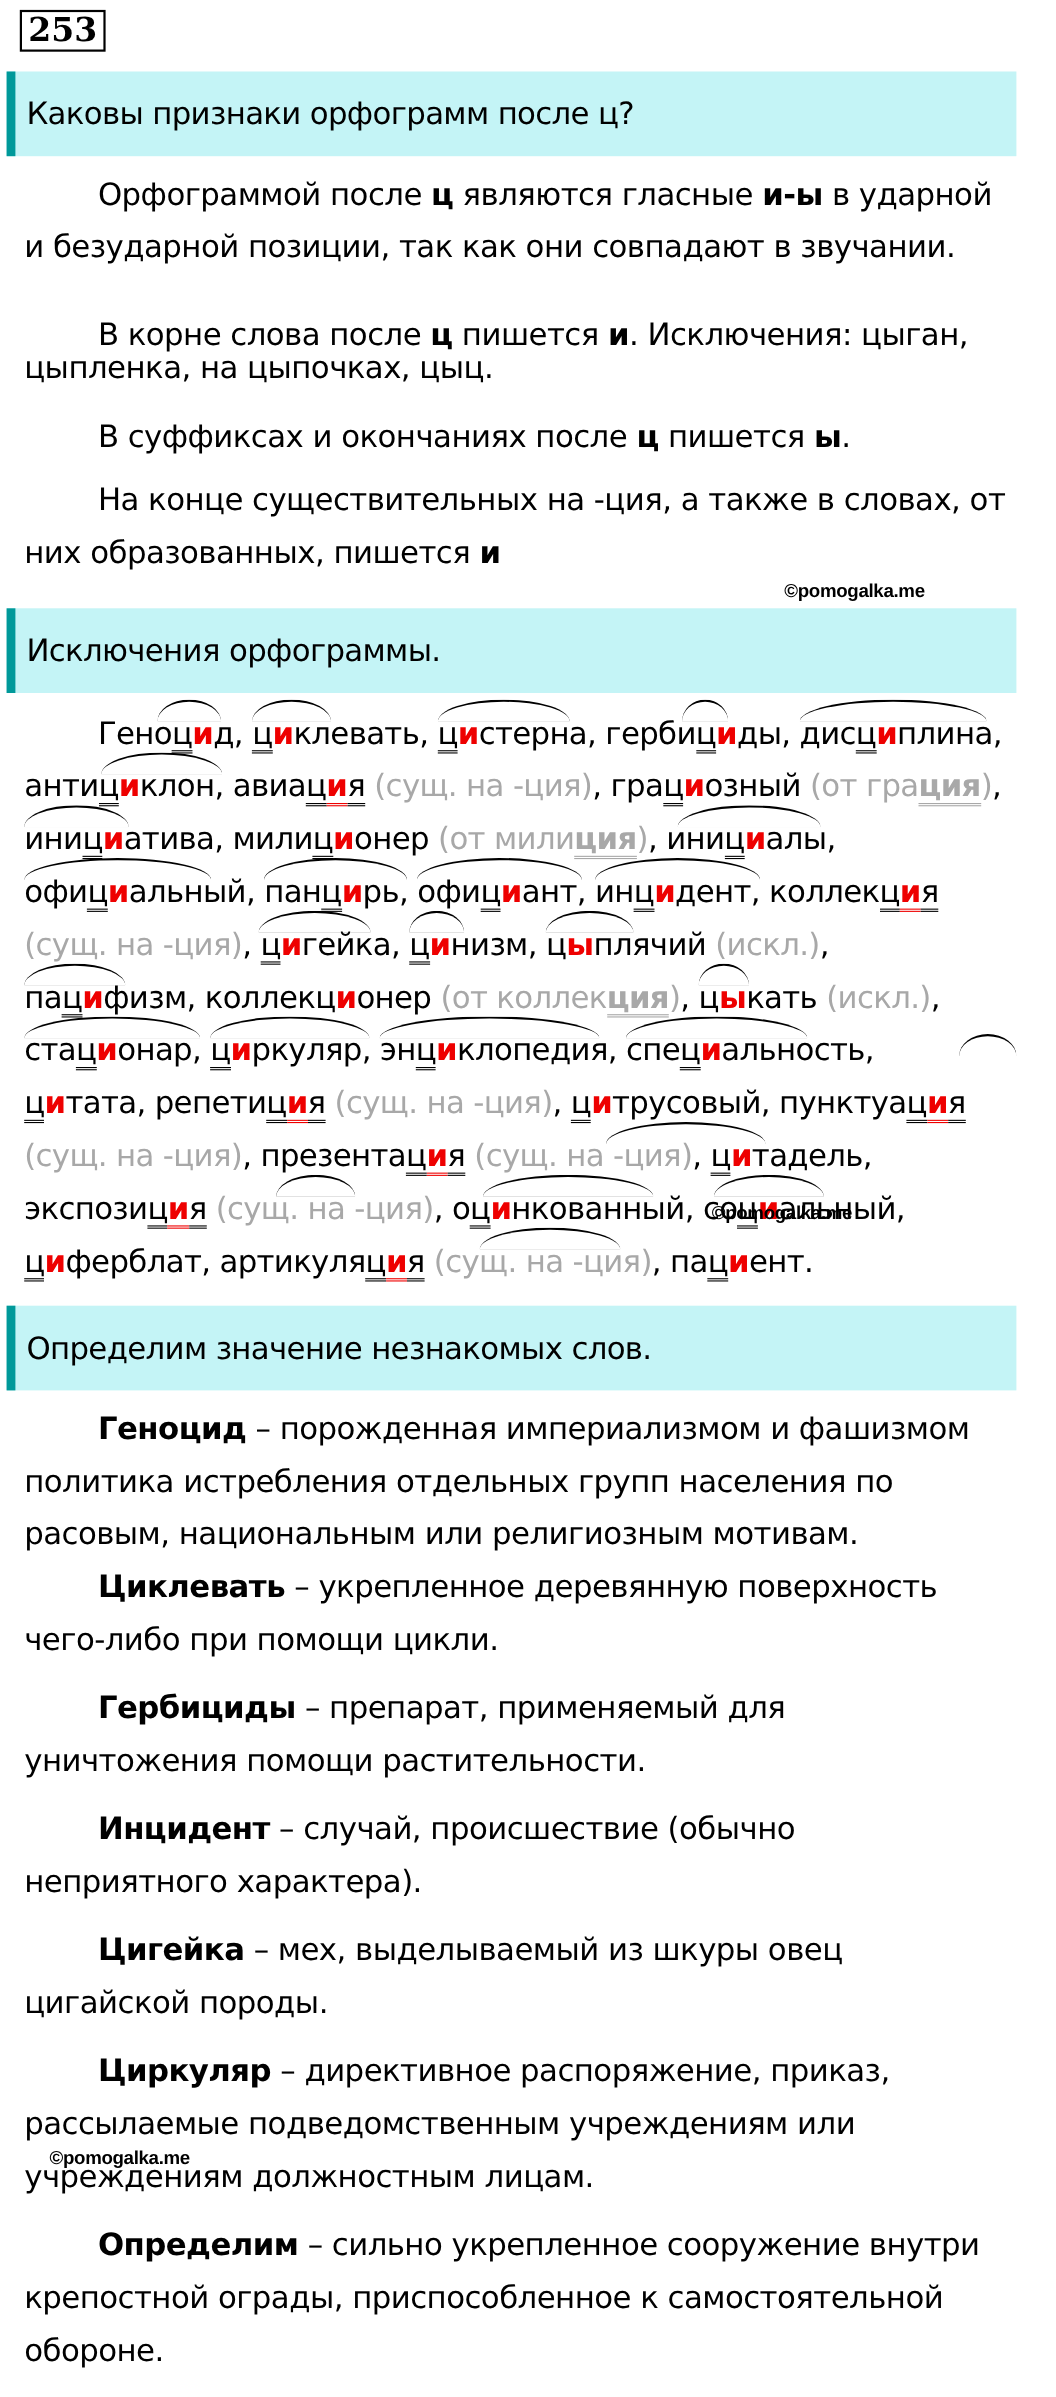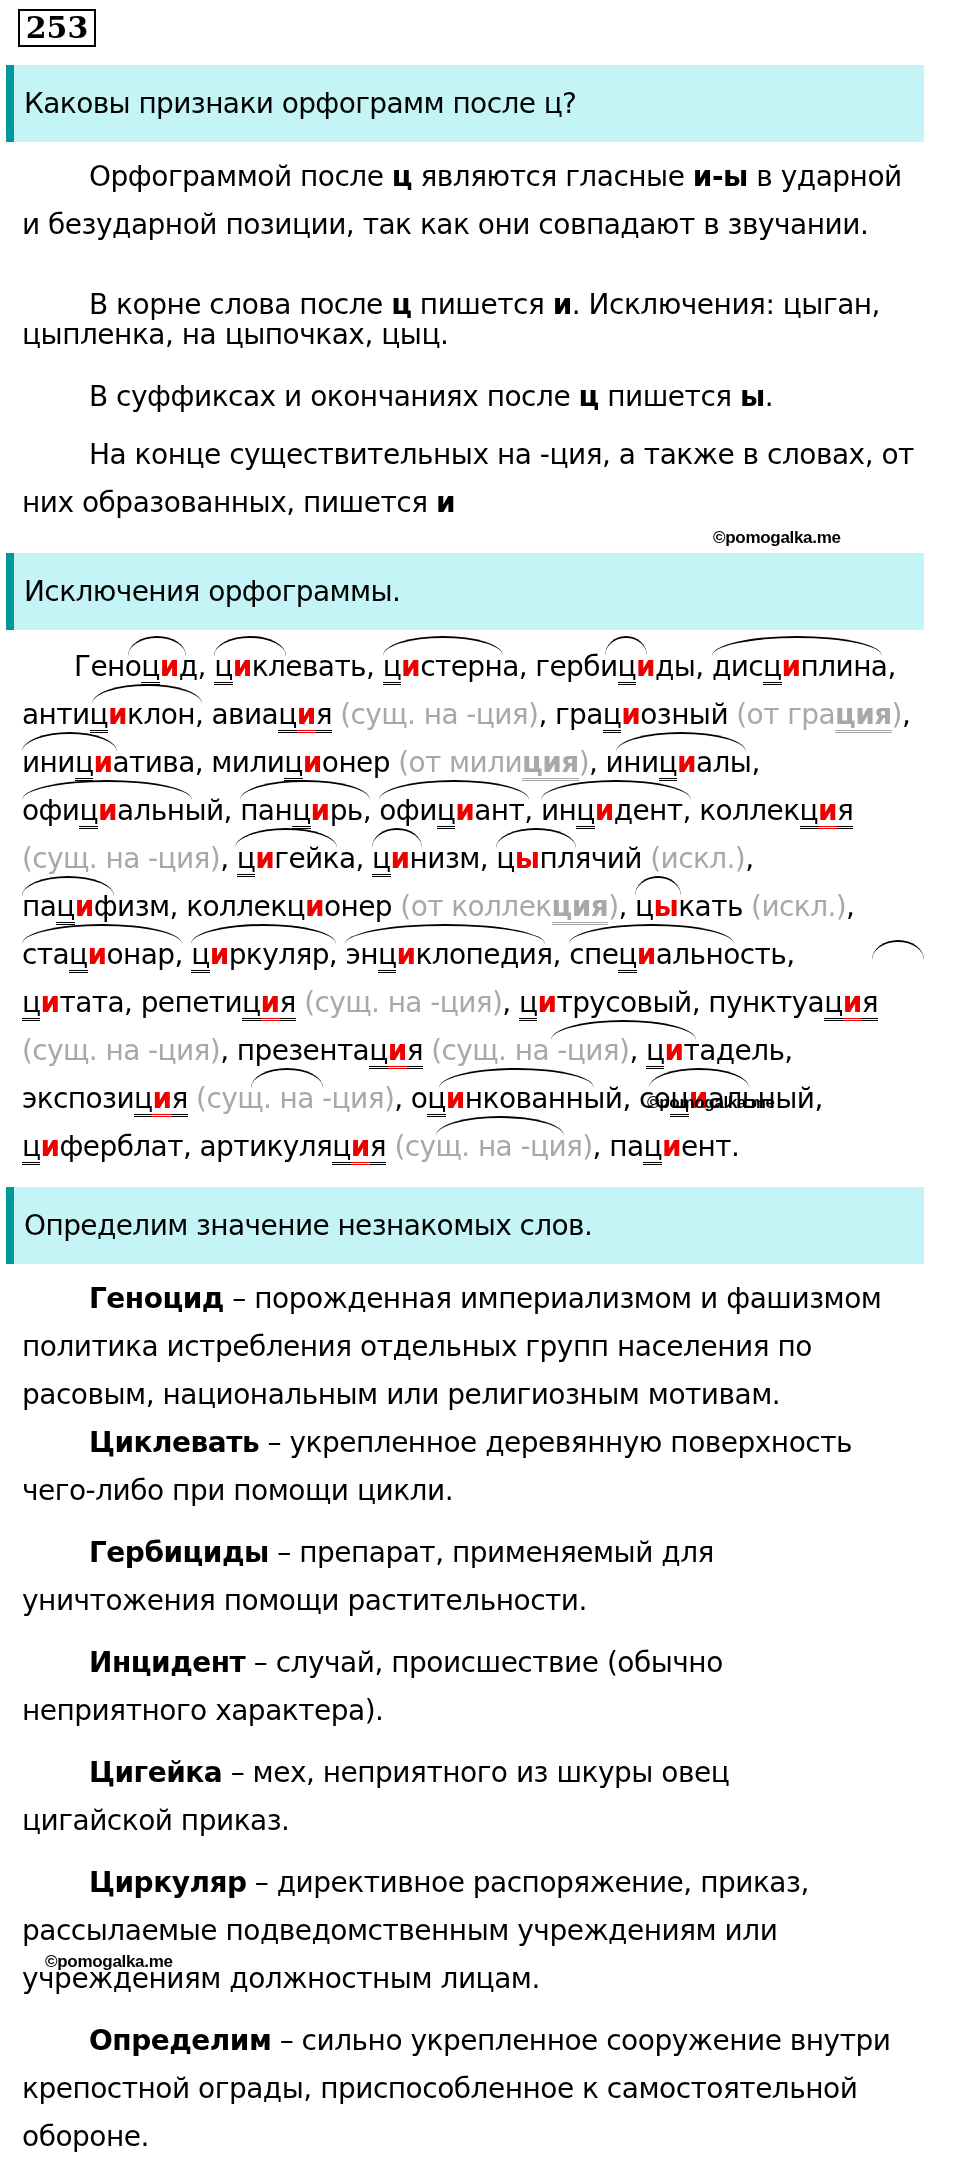--- a/index.html
+++ b/index.html
@@ -26,21 +26,21 @@
   .para .ln { position: absolute; white-space: nowrap; left: 0; }
   .para .ln.ind { left: 67px; }
   b { font-weight: bold; }
   .wm {
     position: absolute; font-family: "Liberation Sans", sans-serif;
     font-weight: bold; font-size: 17px; color: #000; letter-spacing: -0.3px;
   }
   
   .orth { position: absolute; left: 22px; width: 920px; font-size: 28px; letter-spacing: -0.6px; }
   .orth .ol { position: absolute; left: 0; white-space: nowrap; }
-  .orth .ol.ind { left: 52px; }
+  .orth .ol.ind { left: 67px; }
   .tok { position: relative; display: inline-block; }
   .g { color: #a8a8a8; }
   .r { color: #ee0000; font-weight: bold; }
   .gr { color: #a8a8a8; font-weight: bold; }
   .u2 { border-bottom: 3px double #000; line-height: 30px; display: inline-block; }
   .u2g { border-bottom: 3px double #a8a8a8; line-height: 30px; display: inline-block; }
   .u2r { border-bottom: 3px double #ee0000; line-height: 30px; display: inline-block; }
   .arc {
     position: absolute; top: -14px; height: 18px;
     border-top: 2.5px solid #000; border-radius: 50% 50% 0 0 / 100% 100% 0 0;
@@ -168,22 +168,22 @@
 
   <div class="ln ind" style="top:144px"><b>Циклевать</b><span> – укрепленное деревянную поверхность</span></div>
   <div class="ln" style="top:192px">чего-либо при помощи цикли.</div>
 
   <div class="ln ind" style="top:254px"><b>Гербициды</b><span> – препарат, применяемый для</span></div>
   <div class="ln" style="top:302px">уничтожения помощи растительности.</div>
 
   <div class="ln ind" style="top:364px"><b>Инцидент</b><span> – случай, происшествие (обычно</span></div>
   <div class="ln" style="top:412px">неприятного характера).</div>
 
-  <div class="ln ind" style="top:474px"><b>Цигейка</b><span> – мех, неприятного из шкуры овец</span></div>
-  <div class="ln" style="top:522px">цигайской приказ.</div>
+  <div class="ln ind" style="top:474px"><b>Цигейка</b><span> – мех, выделываемый из шкуры овец</span></div>
+  <div class="ln" style="top:522px">цигайской породы.</div>
 
   <div class="ln ind" style="top:584px"><b>Циркуляр</b><span> – директивное распоряжение, приказ,</span></div>
   <div class="ln" style="top:632px">рассылаемые подведомственным учреждениям или</div>
   <div class="ln" style="top:680px">учреждениям должностным лицам.</div>
 
   <div class="ln ind" style="top:742px"><b>Определим</b><span> – сильно укрепленное сооружение внутри</span></div>
   <div class="ln" style="top:790px">крепостной ограды, приспособленное к самостоятельной</div>
   <div class="ln" style="top:838px">обороне.</div>
 </div>
 

